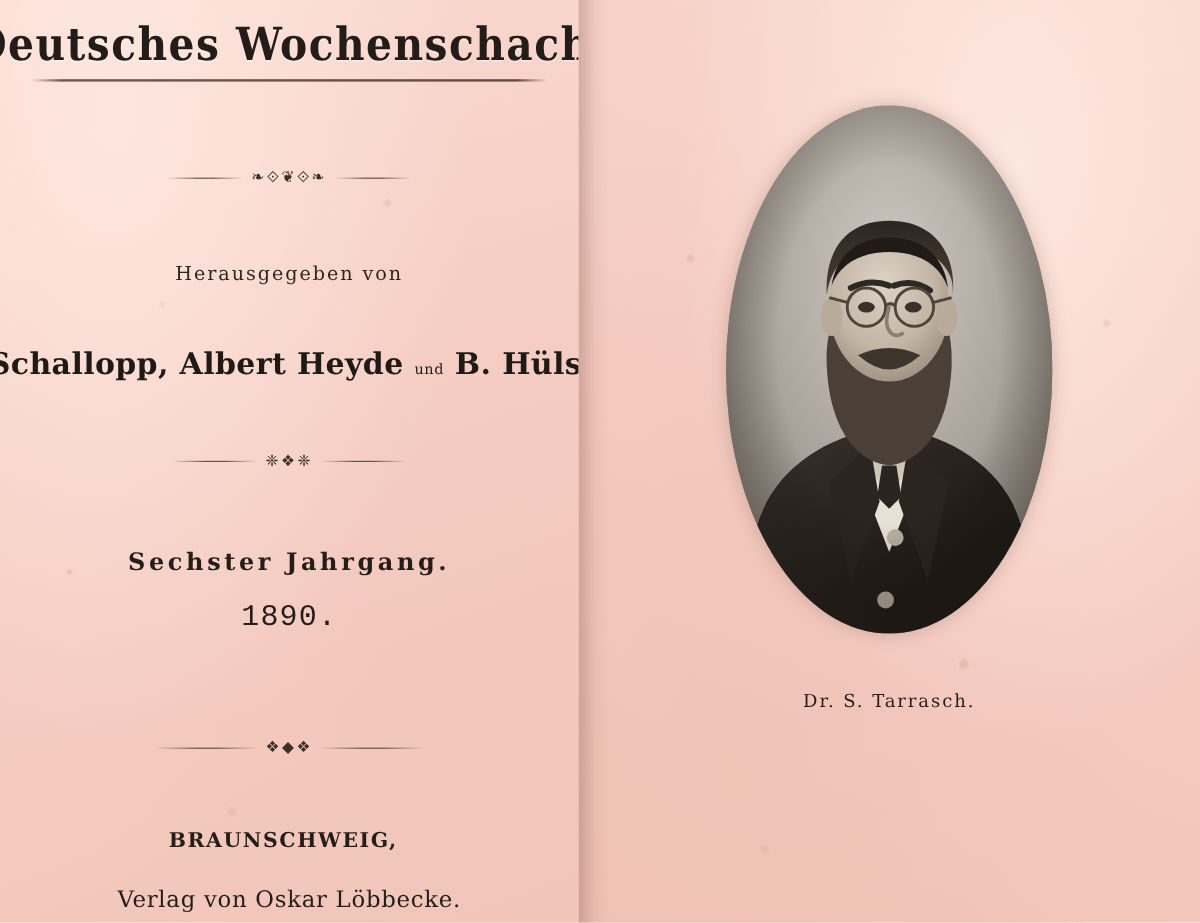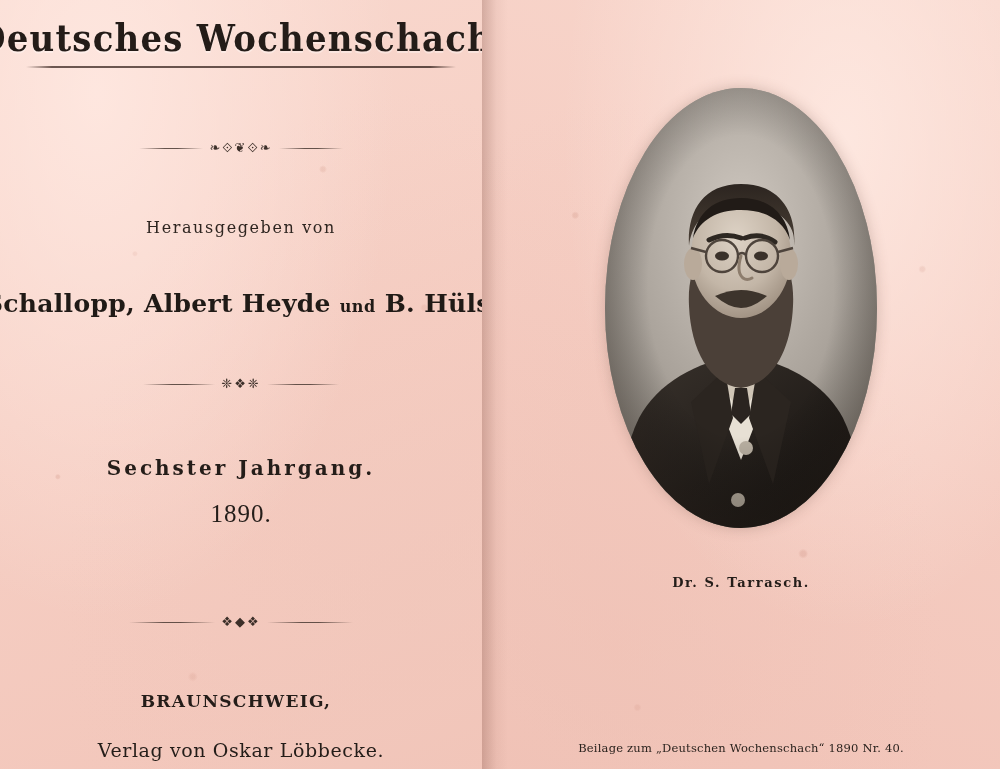--- a/index.html
+++ b/index.html
@@ -105,35 +105,35 @@
   .editors {
     margin-top: 52px;
     font-family: "DejaVu Serif", serif;
     font-weight: bold;
     font-size: 25px;
     letter-spacing: 0.3px;
     color: #201a16;
     white-space: nowrap;
   }
   .editors .small {
-    font-size: 16px;
-    font-weight: bold;
+    font-size: 12px;
+    font-weight: normal;
     letter-spacing: 0.5px;
   }
   .volume {
     margin-top: 64px;
     font-family: "DejaVu Serif", serif;
     font-weight: bold;
     font-size: 20px;
     letter-spacing: 3px;
     color: #241d19;
   }
   .year {
     margin-top: 20px;
-    font-family: Liberation Serif, serif;
+    font-family: Liberation Mono, monospace;
     font-size: 25px;
     letter-spacing: 1px;
     color: #241d19;
   }
   .city {
     position: absolute;
     left: 0;
     right: 10px;
     bottom: 58px;
     font-family: "DejaVu Serif", serif;
@@ -200,25 +200,24 @@
     background: #9b958e;
     position: relative;
   }
   .oval svg { display: block; width: 100%; height: 100%; }
   .photo-caption {
     position: absolute;
     left: 0; right: 0;
     top: 575px;
     text-align: center;
     font-family: "DejaVu Serif", serif;
-    font-size: 13px;
+    font-size: 15px;
     letter-spacing: 1.6px;
     color: #241d19;
     z-index: 2;
-    font-weight: bold;
   }
   .supplement-note {
     position: absolute;
     left: 0; right: 0;
     bottom: 14px;
     text-align: center;
     font-family: "DejaVu Serif", serif;
     font-size: 11.5px;
     letter-spacing: 0.2px;
     color: #2b231e;
@@ -361,16 +360,15 @@
           <path d="M136 168 q-5 16 2 22 q4 3 9 0" stroke="#8d7d6d" stroke-width="3" fill="none" stroke-linecap="round"></path>
 
           <path d="M110 208 q26 -12 52 0 q-14 12 -26 12 q-12 0 -26 -12 Z" fill="#3d342c"></path>
 
           <rect x="0" y="0" width="272" height="440" fill="url(#vig)"></rect>
         </svg>
       </div>
     </div>
 
     <div class="photo-caption">Dr. S. Tarrasch.</div>
-    <div class="supplement-note">Beilage zum „Deutschen Wochenschach“ 1890 Nr. 40.</div>
   </div>
 
 </div>
 
 </body></html>

